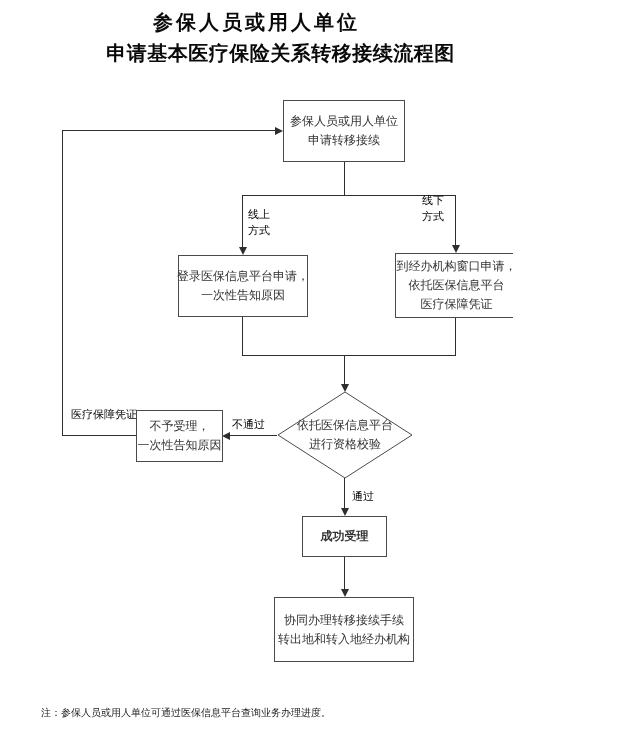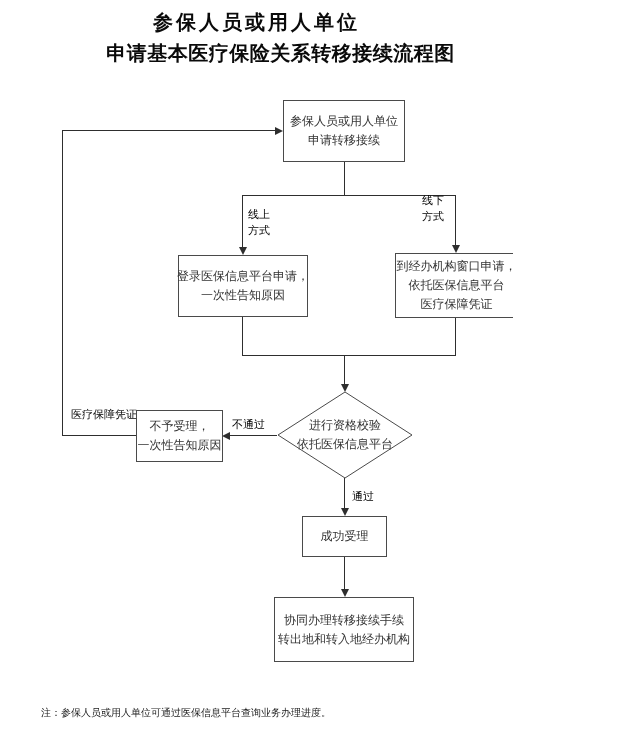--- a/index.html
+++ b/index.html
@@ -120,36 +120,36 @@
   <div class="line" style="left:242px; top:317px; width:1px; height:38px;"></div>
   <div class="line" style="left:455px; top:318px; width:1px; height:37px;"></div>
   <div class="line" style="left:242px; top:355px; width:214px; height:1px;"></div>
   <div class="line" style="left:344px; top:355px; width:1px; height:30px;"></div>
   <div class="arrow down" style="left:341px; top:384px;"></div>
 
   <svg class="diamond-svg" width="152" height="97" viewBox="0 0 152 97">
     <polygon points="76,5 143,48 76,91 9,48" fill="#ffffff" stroke="#4a4a4a" stroke-width="1"></polygon>
   </svg>
   <div class="diamond-text">
+    <div>依托医保信息平台</div>
     <div>进行资格校验</div>
-    <div>依托医保信息平台</div>
   </div>
 
   <div class="line" style="left:229px; top:435px; width:48px; height:1px;"></div>
   <div class="arrow left" style="left:222px; top:432px;"></div>
   <div class="lbl" style="left:232px; top:416px;">不通过</div>
   <div class="box" style="left:136px; top:410px; width:87px; height:52px;">
     <div>不予受理，</div>
     <div>一次性告知原因</div>
   </div>
 
   <div class="line" style="left:344px; top:478px; width:1px; height:31px;"></div>
   <div class="arrow down" style="left:341px; top:508px;"></div>
   <div class="lbl" style="left:352px; top:488px;">通过</div>
-  <div class="box" style="left:302px; top:516px; width:85px; height:41px;">
+  <div class="box" style="left:302px; top:516px; width:85px; height:41px;font-weight:bold;">
     <div>成功受理</div>
   </div>
 
   <div class="line" style="left:344px; top:557px; width:1px; height:33px;"></div>
   <div class="arrow down" style="left:341px; top:589px;"></div>
   <div class="box" style="left:274px; top:597px; width:140px; height:65px;">
     <div>协同办理转移接续手续</div>
     <div>转出地和转入地经办机构</div>
   </div>
 

